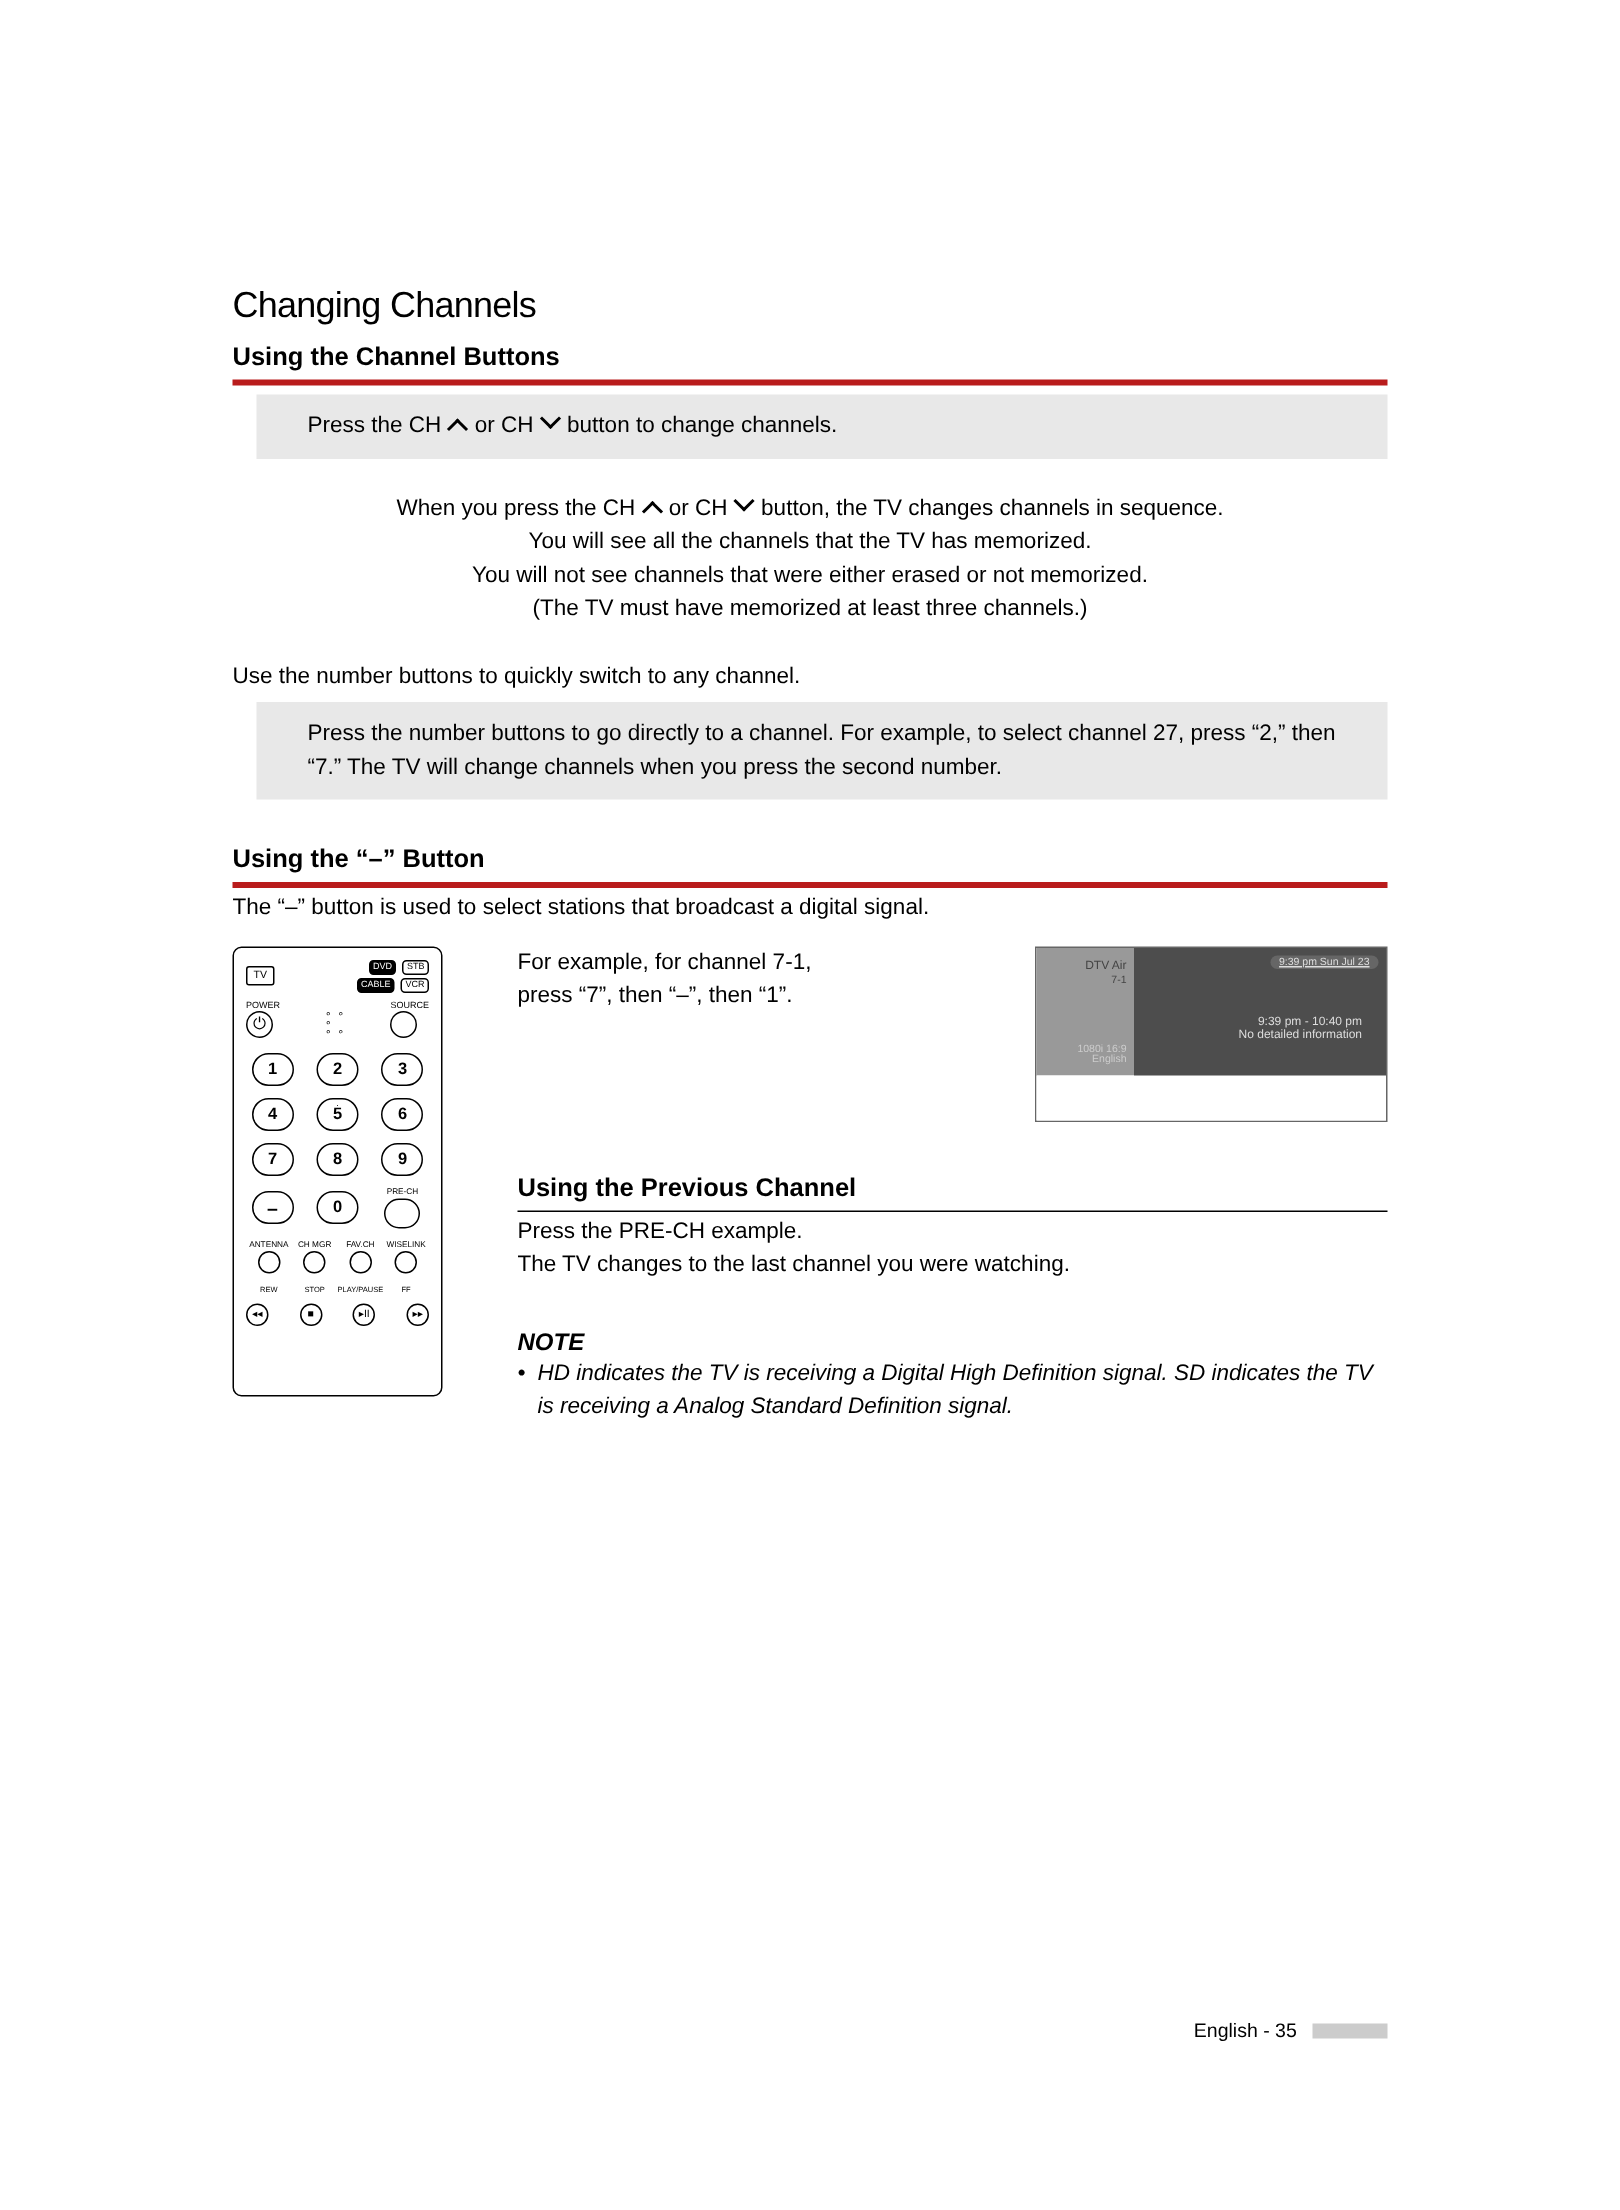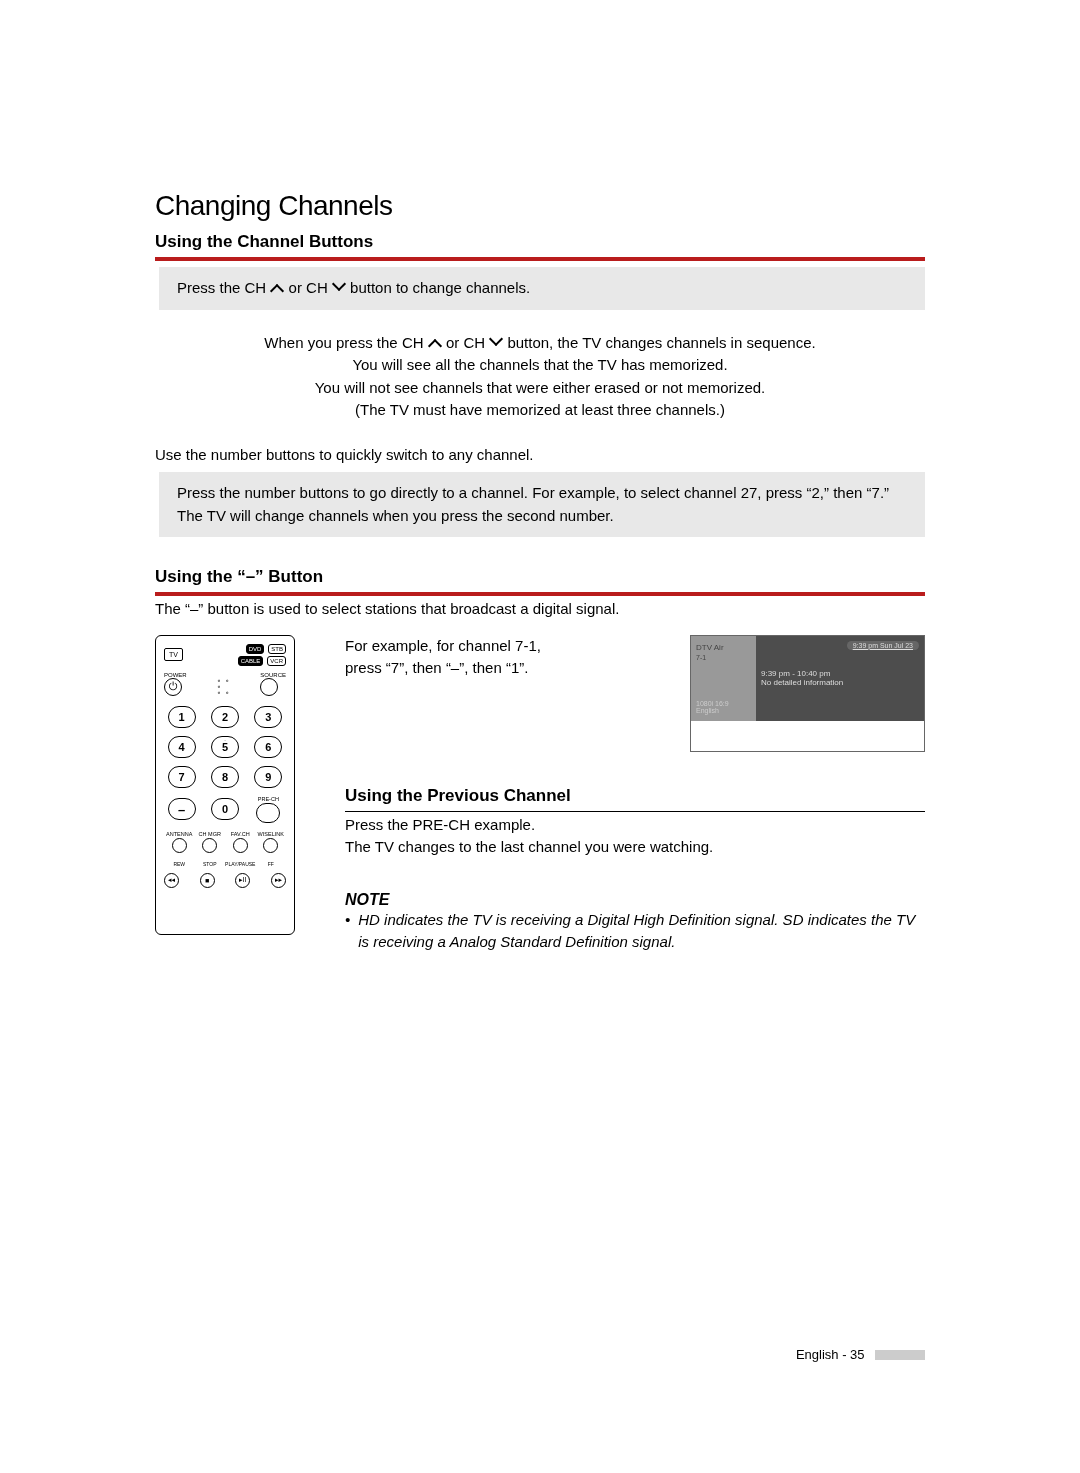--- a/index.html
+++ b/index.html
@@ -11,39 +11,39 @@
     color: #000;
     width: 1080px;
     height: 1473px;
     position: relative;
   }
   .page {
     padding: 190px 155px 110px 155px;
   }
   h1.title {
     font-family: "Helvetica Neue", Arial, sans-serif;
-    font-size: 28px;
+    font-size: 24px;
     font-weight: 400;
     margin: 0 0 10px 0;
     letter-spacing: -0.5px;
   }
   h2.section {
     font-family: Arial, sans-serif;
     font-size: 17px;
     font-weight: bold;
     margin: 0 0 2px 0;
     padding-bottom: 5px;
     border-bottom: 4px solid #b91c1c;
   }
   h2.section.sm { border-bottom: 1.5px solid #000; }
   p { font-size: 15px; margin: 0; line-height: 1.5; font-weight:300;}
   .graybox {
     background: #e8e8e8;
-    padding: 10px 18px;
-    margin: 6px 0 22px 4px;
+    padding: 10px 34px;
+    margin: 6px 0 22px 16px;
   }
   .block { margin-bottom: 22px; text-align: center; }
   .chev { display:inline-block; position:relative; width:14px; height:10px;}
   .chev.up::before { content:""; position:absolute; left:2px; top:3px; width:8px; height:8px; border-left:2px solid #000; border-top:2px solid #000; transform: rotate(45deg);}
   .chev.down::before { content:""; position:absolute; left:2px; top:-4px; width:8px; height:8px; border-right:2px solid #000; border-bottom:2px solid #000; transform: rotate(45deg);}
   .cols { display:flex; gap:40px; align-items:flex-start;}
   .left { flex: 0 0 150px;}
   .right { flex: 1; }
   .remote {
     border: 1.5px solid #000;
@@ -66,25 +66,26 @@
   .navrow { display:flex; justify-content:space-between; font-size:5.5px; text-align:center; margin-top:4px;}
   .navrow > div { flex:1; }
   .mediarow { display:flex; justify-content:space-between; margin-top:2px;}
   .osd {
     width: 235px;
     border: 1px solid #666;
     font-size: 8.5px;
     color: #ddd;
     display:flex; flex-direction:column;
     margin-left:auto;
+    text-align:right;
   }
   .osd-top { display:flex; height:85px;}
   .osd-left { width:65px; background:#999; padding:7px 5px; display:flex; flex-direction:column; justify-content:space-between; font-size:8px; color:#444;}
   .osd-left .fade { color:#ccc; font-size:7px;}
-  .osd-right { flex:1; background:#4d4d4d; position:relative; padding:5px;}
+  .osd-right { flex:1; background:#4d4d4d; position:relative; padding:16px;}
   .osd-time { position:absolute; top:5px; right:5px; background:#666; border-radius:8px; padding:1px 6px; font-size:7px; text-decoration:underline;}
   .osd-mid { color:#ddd; font-size:8px; margin-top:28px;}
   .osd-bottom { background:#fff; height:30px;}
   .note-head { font-style:italic; font-weight:bold; font-size:16px; margin-top:32px;}
   .note-body { font-style:italic; font-size:15px; display:flex; gap:8px; line-height:1.5; font-weight:300;}
   .bullet { flex:0 0 auto;}
   .footer { font-size:13px; font-weight:300;}
   .footer-bar { display:inline-block; width:50px; height:10px; background:#ccc; vertical-align:middle; margin-left:6px;}
   .pwr-icon { font-size:11px;}
   .dots4 { font-size:7px; line-height:6px; letter-spacing:1px; margin:0 2px;}

